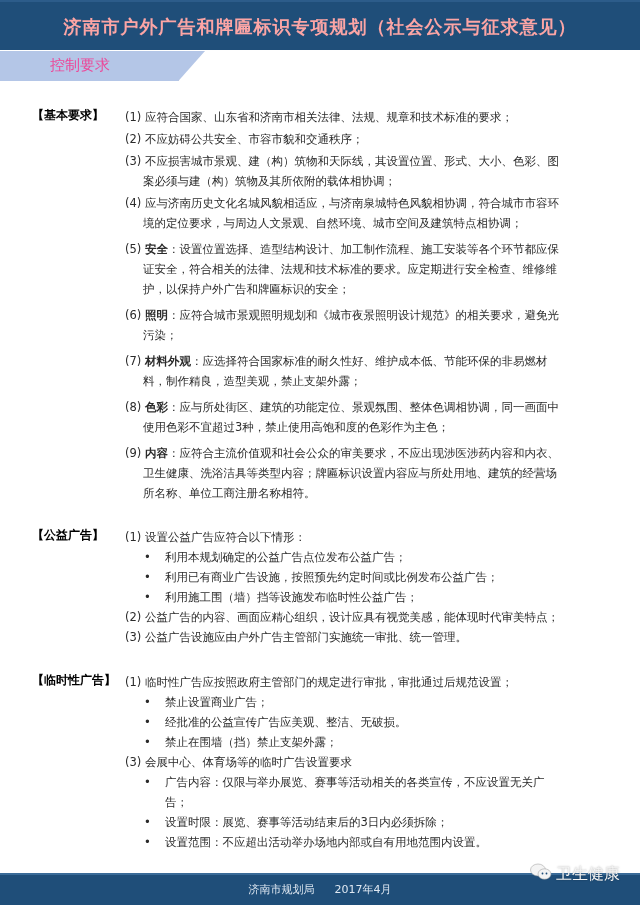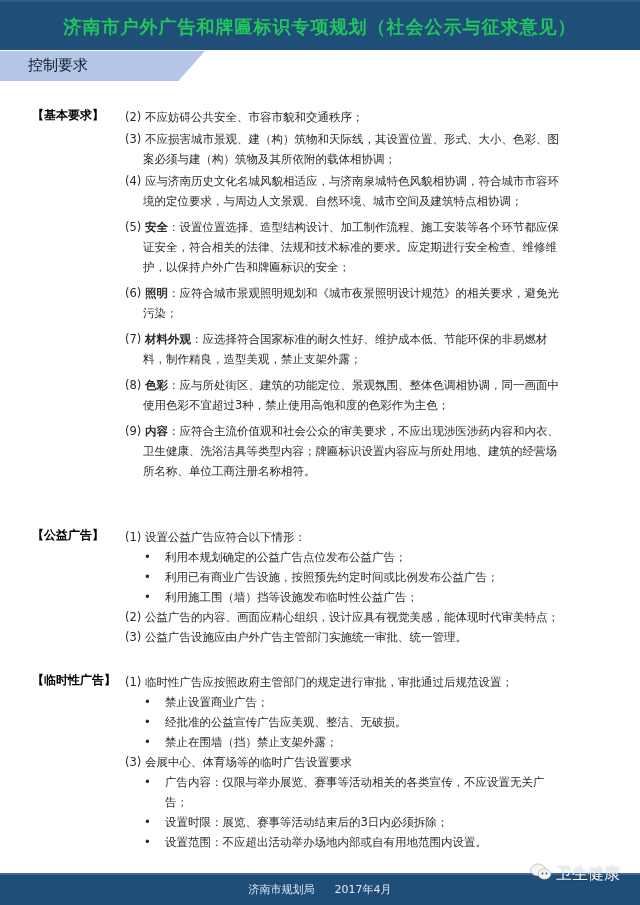--- a/index.html
+++ b/index.html
@@ -1,26 +1,26 @@
 <!DOCTYPE html>
 <html><head>
 <meta charset="utf-8">
 <style>
   html, body { margin:0; padding:0; }
   body { width:640px; height:905px; background:#ffffff; position:relative; overflow:hidden;
          font-family:"DejaVu Sans","Liberation Sans",sans-serif; color:#2b2b2b; }
   .header { position:absolute; left:0; top:0; width:640px; height:50px; background:#1f4e79;
             border-top:2px solid #2c5c8a; box-sizing:border-box; }
-  .header .title { color:#22c55e; font-weight:bold; font-size:18px; text-align:center; line-height:50px;
+  .header .title { color:#fca5a5; font-weight:bold; font-size:18px; text-align:center; line-height:50px;
                    letter-spacing:1px; }
   .tab { position:absolute; left:0; top:51px; width:205px; height:31px; }
   .tab .shape { position:absolute; left:0; top:0; width:205px; height:30px; background:#b4c6e7;
                 clip-path:polygon(0 0,100% 0,87% 100%,0 100%);
                 box-shadow:0 2px 2px rgba(0,0,0,.25); }
-  .tab .label { position:absolute; left:28px; top:5px; font-size:15px; color:#0f172a; }
+  .tab .label { position:absolute; left:50px; top:5px; font-size:15px; color:#ec4899; }
   .section { position:absolute; left:0; width:640px; }
   .sec-label { position:absolute; left:32px; top:0; font-size:12px; font-weight:bold; color:#000000; }
   .items { position:absolute; left:125px; top:0; width:440px; }
   .item { font-size:11.5px; line-height:20px; margin-bottom:2px; }
   .item .cont { padding-left:18px; text-indent:-18px; }
   .item b { font-weight:bold; }
   .bullet { font-size:11.5px; line-height:20px; padding-left:20px; position:relative; }
   .bullet .dot { position:absolute; left:19px; top:0; }
   .bullet .btxt { padding-left:20px; display:block; }
   .footer { position:absolute; left:0; top:873px; width:640px; height:36px; background:#1f4e79;
@@ -39,20 +39,23 @@
 </div>
 
 <div class="tab">
   <div class="shape"></div>
   <div class="label">控制要求</div>
 </div>
 
 <div class="section" style="top:107px;">
   <div class="sec-label">【基本要求】</div>
   <div class="items">
+    <div class="item">
+        <div class="cont"><span>(1)</span> <span>应符合国家、山东省和济南市相关法律、法规、规章和技术标准的要求；</span></div>
+      </div>
     <div class="item">
         <div class="cont"><span>(2)</span> <span>不应妨碍公共安全、市容市貌和交通秩序；</span></div>
       </div>
     <div class="item">
         <div class="cont"><span>(3)</span> <span>不应损害城市景观、建（构）筑物和天际线，其设置位置、形式、大小、色彩、图案必须与建（构）筑物及其所依附的载体相协调；</span></div>
       </div>
     <div class="item" style="margin-bottom:6px;">
         <div class="cont"><span>(4)</span> <span>应与济南历史文化名城风貌相适应，与济南泉城特色风貌相协调，符合城市市容环境的定位要求，与周边人文景观、自然环境、城市空间及建筑特点相协调；</span></div>
       </div>
     <div class="item" style="margin-bottom:6px;">

